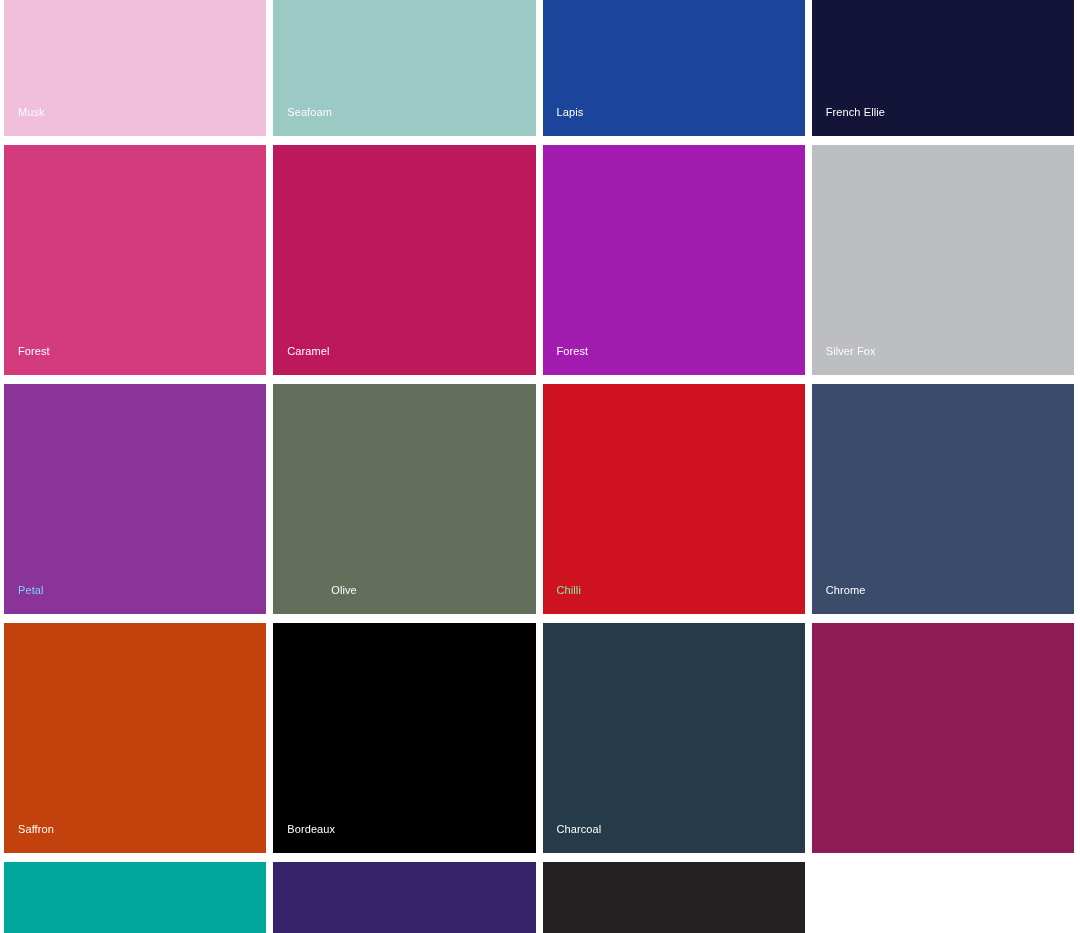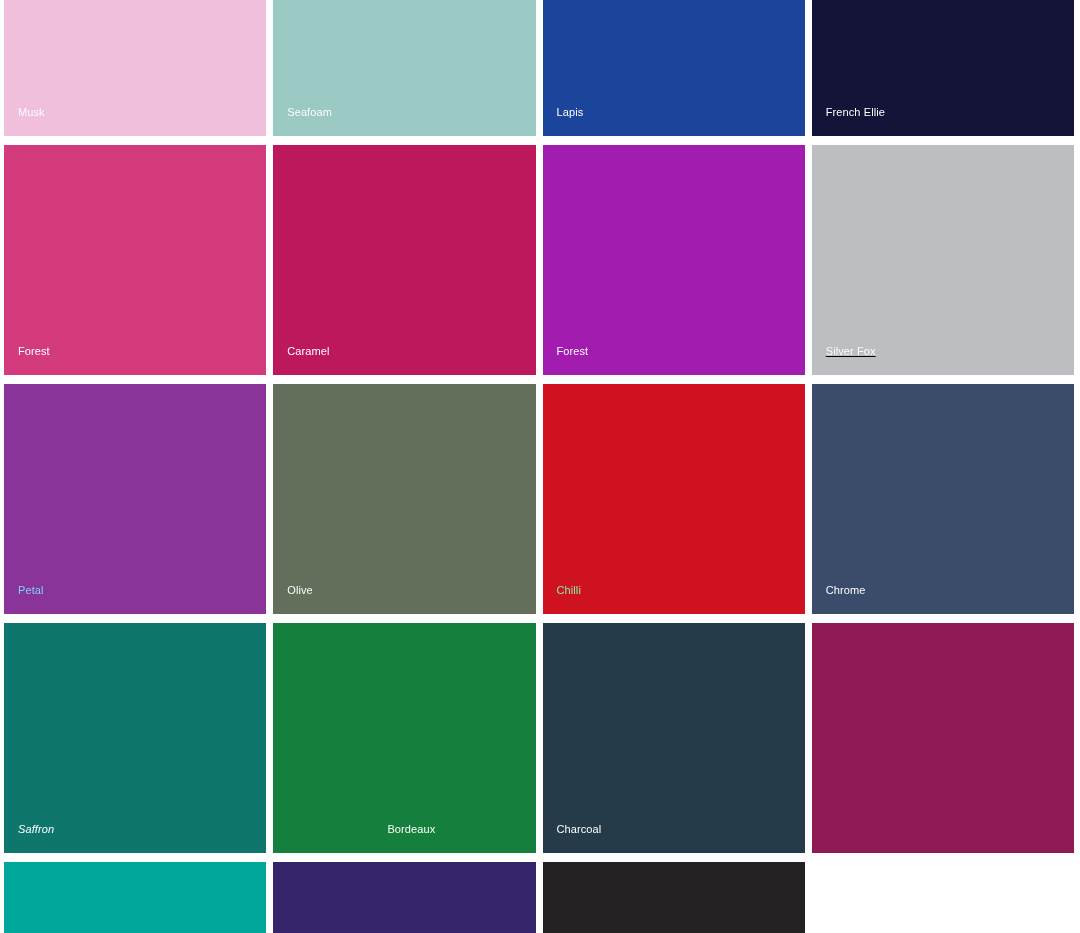--- a/index.html
+++ b/index.html
@@ -70,39 +70,39 @@
     </div>
     <div class="swatch-tile" style="background: rgb(211, 59, 125);">
       <span class="swatch-label" style="color: rgb(255, 255, 255);">Forest</span>
     </div>
     <div class="swatch-tile" style="background: #be185d;">
       <span class="swatch-label" style="color: rgb(255, 255, 255);">Caramel</span>
     </div>
     <div class="swatch-tile" style="background: #a21caf;">
       <span class="swatch-label" style="color: rgb(255, 255, 255);">Forest</span>
     </div>
-    <div class="swatch-tile" style="background: rgb(188, 190, 194); text-decoration: underline;">
+    <div class="swatch-tile" style="background: rgb(188, 190, 194);">
       <span class="swatch-label" style="color: rgb(255, 255, 255);">Silver Fox</span>
     </div>
     <div class="swatch-tile" style="background: rgb(138, 51, 153);">
       <span class="swatch-label" style="color: #7dd3fc;">Petal</span>
     </div>
-    <div class="swatch-tile" style="background: rgb(99, 111, 91);">
+    <div class="swatch-tile" style="background: rgb(99, 111, 91); padding-left: 44px;">
       <span class="swatch-label" style="color: rgb(255, 255, 255);">Olive</span>
     </div>
     <div class="swatch-tile" style="background: rgb(206, 18, 32);">
       <span class="swatch-label" style="color: #86efac;">Chilli</span>
     </div>
     <div class="swatch-tile" style="background: rgb(59, 76, 107);">
       <span class="swatch-label" style="color: rgb(255, 255, 255);">Chrome</span>
     </div>
-    <div class="swatch-tile" style="background: #0f766e; font-style: italic;">
+    <div class="swatch-tile" style="background: #c2410c;">
       <span class="swatch-label" style="color: rgb(255, 255, 255);">Saffron</span>
     </div>
-    <div class="swatch-tile" style="background: #15803d; justify-content: center;">
+    <div class="swatch-tile" style="background: #000000;">
       <span class="swatch-label" style="color: rgb(255, 255, 255);">Bordeaux</span>
     </div>
     <div class="swatch-tile" style="background: rgb(37, 59, 73);">
       <span class="swatch-label" style="color: rgb(255, 255, 255);">Charcoal</span>
     </div>
     <div class="swatch-tile" style="background: rgb(142, 27, 85);"></div>
     <div class="swatch-tile" style="background: rgb(2, 167, 155);"></div>
     <div class="swatch-tile" style="background: rgb(54, 36, 106);"></div>
     <div class="swatch-tile" style="background: rgb(35, 33, 34);"></div>
   </div>

